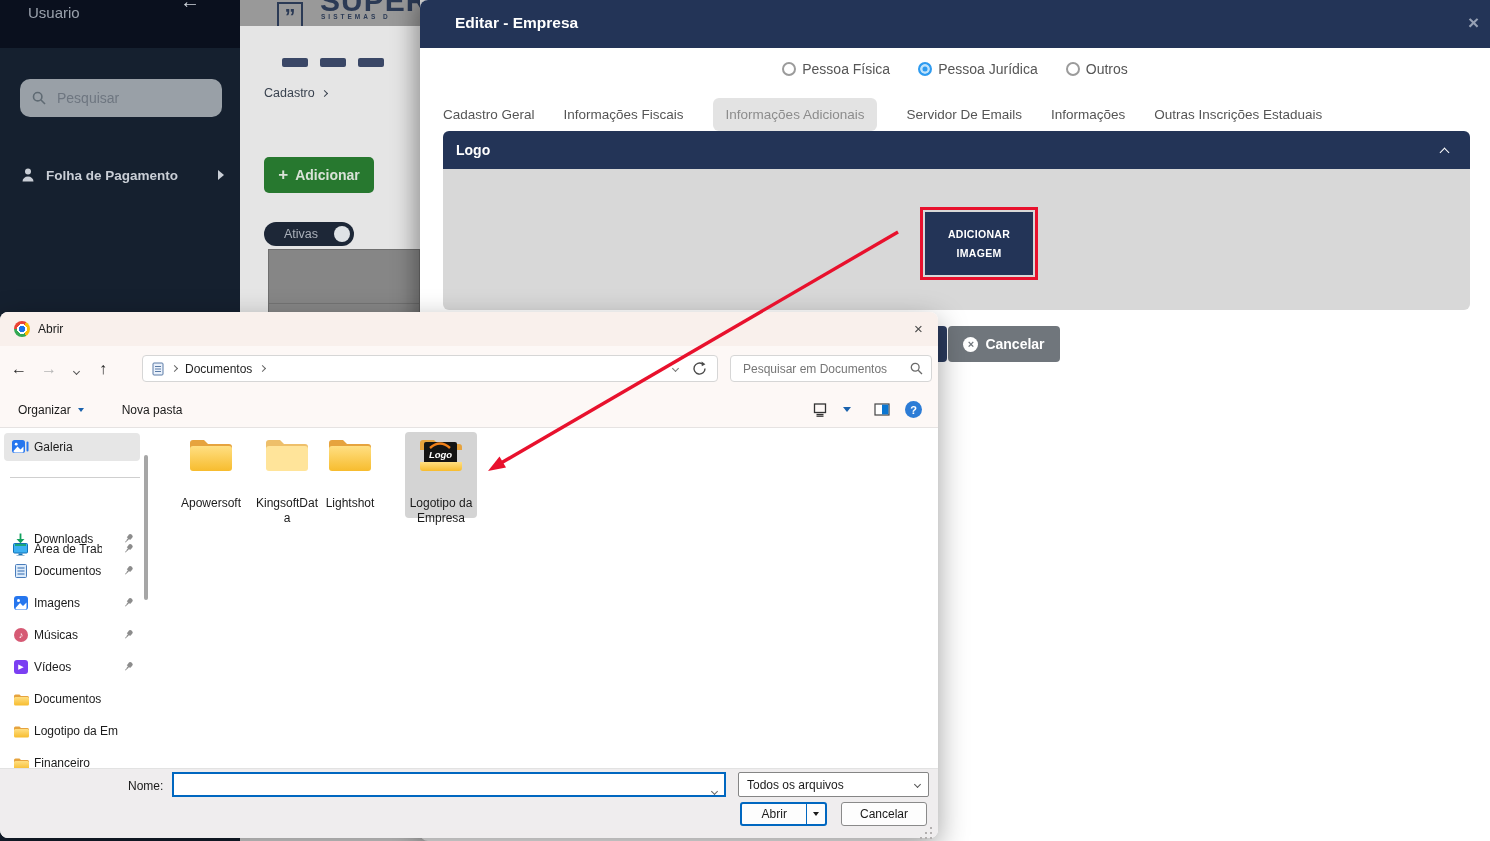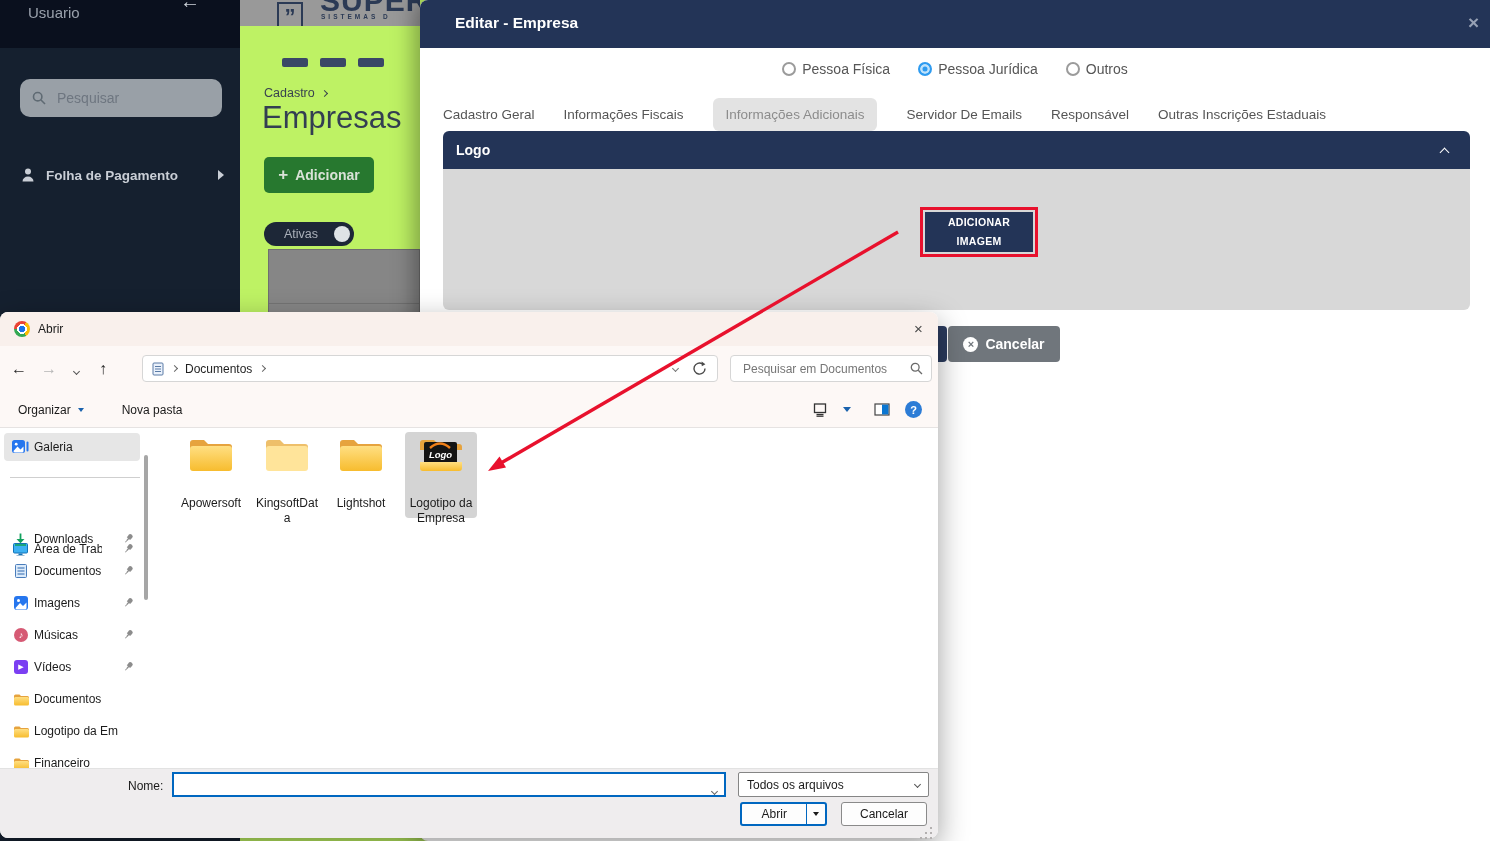--- a/index.html
+++ b/index.html
@@ -1,17 +1,17 @@
 <!DOCTYPE html>
 <html><head>
 <meta charset="utf-8">
 <style>
   html,body{margin:0;padding:0;background:#4a4a4a;}
   *{box-sizing:border-box;font-family:"Liberation Sans","DejaVu Sans",sans-serif;}
-  #stage{position:relative;width:1490px;height:841px;overflow:hidden;background:#bef264;}
+  #stage{position:relative;width:1490px;height:841px;overflow:hidden;background:#e5e5e5;}
   .abs{position:absolute;}
   .chev{display:inline-block;width:7px;height:7px;border-right:1.7px solid currentColor;border-bottom:1.7px solid currentColor;}
   .chev.r{transform:rotate(-45deg);}
   .chev.d{transform:rotate(45deg);}
   .chev.u{transform:rotate(-135deg);}
   .chev.s{width:5px;height:5px;border-width:1.3px;}
 
   
   #app-topbar{left:240px;top:0;width:180px;height:26px;background:#999;overflow:hidden;}
   #app-logo-box{left:37px;top:2px;width:26px;height:30px;border:2px solid #2b3a55;color:#2b3a55;font-size:22px;font-weight:bold;text-align:center;line-height:26px;}
@@ -48,21 +48,21 @@
   .radio-circle{width:14px;height:14px;border-radius:50%;border:2px solid #9b9b9b;background:#fff;}
   .radio-circle.sel{border:2px solid #2e9bf0;background:#2e9bf0;box-shadow:inset 0 0 0 2.5px #bfe2fb;}
   #tab-row{left:23px;top:97px;display:flex;align-items:center;gap:29px;height:34px;}
   .tab{font-size:13.5px;color:#555;cursor:pointer;white-space:nowrap;}
   .tab.active{background:#e3e3e3;border-radius:6px;padding:9px 13px;color:#8c8c8c;}
   #logo-bar{left:23px;top:131px;width:1027px;height:38px;background:#233457;border-radius:6px 6px 0 0;display:flex;align-items:center;}
   #logo-bar .s-title{margin-left:13px;color:#fff;font-size:14px;font-weight:bold;}
   #logo-bar .chev{margin-left:auto;margin-right:22px;color:#fff;margin-top:4px;}
   #logo-body{left:23px;top:169px;width:1027px;height:141px;background:#d8d8d8;border-radius:0 0 6px 6px;}
   #add-image-wrap{left:477px;top:38px;border:3px solid #e8112d;padding:2px;background:#d8d8d8;cursor:pointer;}
-  #add-image-btn{width:108px;height:40px;background:#233457;color:#fff;font-size:10.5px;font-weight:bold;text-align:center;display:flex;align-items:center;justify-content:center;line-height:1.8;letter-spacing:.3px;padding:0 12px;}
+  #add-image-btn{width:108px;height:63px;background:#233457;color:#fff;font-size:10.5px;font-weight:bold;text-align:center;display:flex;align-items:center;justify-content:center;line-height:1.8;letter-spacing:.3px;padding:0 12px;}
   #hidden-btn-sliver{left:490px;top:326px;width:37px;height:36px;background:#2b3b5e;border-radius:4px;}
   #btn-cancelar-modal{left:528px;top:326px;width:112px;height:36px;background:#70767c;border-radius:4px;border:none;color:#fff;font-size:14px;font-weight:bold;display:flex;align-items:center;justify-content:center;gap:7px;cursor:pointer;}
   .circle-x{width:15px;height:15px;border-radius:50%;background:#fff;color:#70767c;font-size:11px;font-weight:bold;display:flex;align-items:center;justify-content:center;line-height:1;}
 
   
   #dlg{left:0;top:312px;width:938px;height:526px;background:#fff;border-radius:8px;box-shadow:0 10px 30px rgba(0,0,0,.38);}
   #dlg-titlebar{left:0;top:0;width:100%;height:34px;background:#f9f0ec;border-radius:8px 8px 0 0;display:flex;align-items:center;}
   #dlg-title{font-size:12px;color:#1a1a1a;margin-left:8px;}
   #dlg-close{position:absolute;left:914px;top:8px;font-size:15px;color:#4a4a4a;cursor:pointer;}
   #chrome-ic{width:16px;height:16px;margin-left:14px;border-radius:50%;background:radial-gradient(circle at center,#1a73e8 0 3.4px,#fff 3.4px 4.8px,rgba(0,0,0,0) 4.8px),conic-gradient(from 150deg,#34a853 0 120deg,#ea4335 120deg 240deg,#fbbc05 240deg 360deg);}
@@ -140,21 +140,20 @@
   <div id="app-topbar" class="abs">
     <div id="app-logo-box" class="abs">”</div>
     <div id="app-logo-word" class="abs">SUPER</div>
     <div id="app-logo-sub" class="abs">SISTEMAS D</div>
   </div>
 
   <div id="crumb-cadastro" class="abs">
     <span>Cadastro</span>
     <span class="chev r s"></span>
   </div>
-  <div id="main-title" class="abs">Empresas</div>
   <button id="btn-adicionar" class="abs">
     <span class="plus">+</span>
     <span>Adicionar</span>
   </button>
   <div id="toggle-ativas" class="abs">
     <span class="t-lbl">Ativas</span>
     <span class="knob"></span>
   </div>
   <div id="app-panel" class="abs">
     <div class="row-line"></div>
@@ -182,21 +181,21 @@
         <span class="radio-circle"></span>
         <span>Outros</span>
       </span>
     </div>
 
     <div id="tab-row" class="abs">
       <span class="tab">Cadastro Geral</span>
       <span class="tab">Informações Fiscais</span>
       <span class="tab active">Informações Adicionais</span>
       <span class="tab">Servidor De Emails</span>
-      <span class="tab">Responsável</span>
+      <span class="tab">Informações</span>
       <span class="tab">Outras Inscrições Estaduais</span>
     </div>
 
     <div id="logo-bar" class="abs">
       <span class="s-title">Logo</span>
       <span class="chev u"></span>
     </div>
     <div id="logo-body" class="abs">
       <div id="add-image-wrap" class="abs">
         <div id="add-image-btn">ADICIONAR IMAGEM</div>
@@ -403,21 +402,21 @@
           </svg>
         <div class="fname">Apowersoft</div>
       </div>
       <div class="file-item" style="left:99px;">
         <svg width="48" height="38" viewBox="0 0 48 38" style="margin:0 auto">
             <path d="M3 7 q0-3 3-3 h11 l4 4 h21 q3 0 3 3 v3 H3 z" fill="#eebf6a"></path>
             <rect x="3" y="10" width="42" height="25" rx="3" fill="#ffe49a"></rect>
           </svg>
         <div class="fname" style="width:66px;margin-left:3px;word-break:break-all;">KingsoftData</div>
       </div>
-      <div class="file-item" style="left:173px;">
+      <div class="file-item" style="left:162px;">
         <svg width="48" height="38" viewBox="0 0 48 38" style="margin:0 auto">
             <path d="M3 7 q0-3 3-3 h11 l4 4 h21 q3 0 3 3 v3 H3 z" fill="#e6a33e"></path>
             <rect x="3" y="10" width="42" height="25" rx="3" fill="url(#fgrad)"></rect>
           </svg>
         <div class="fname">Lightshot</div>
       </div>
       <div class="file-item sel" style="left:253px;">
         <svg width="48" height="38" viewBox="0 0 48 38" style="margin:0 auto">
           <path d="M3 7 q0-3 3-3 h11 l4 4 h21 q3 0 3 3 v3 H3 z" fill="#e6a33e"></path>
           <rect x="7" y="6" width="33" height="24" rx="2" fill="#141414"></rect>

